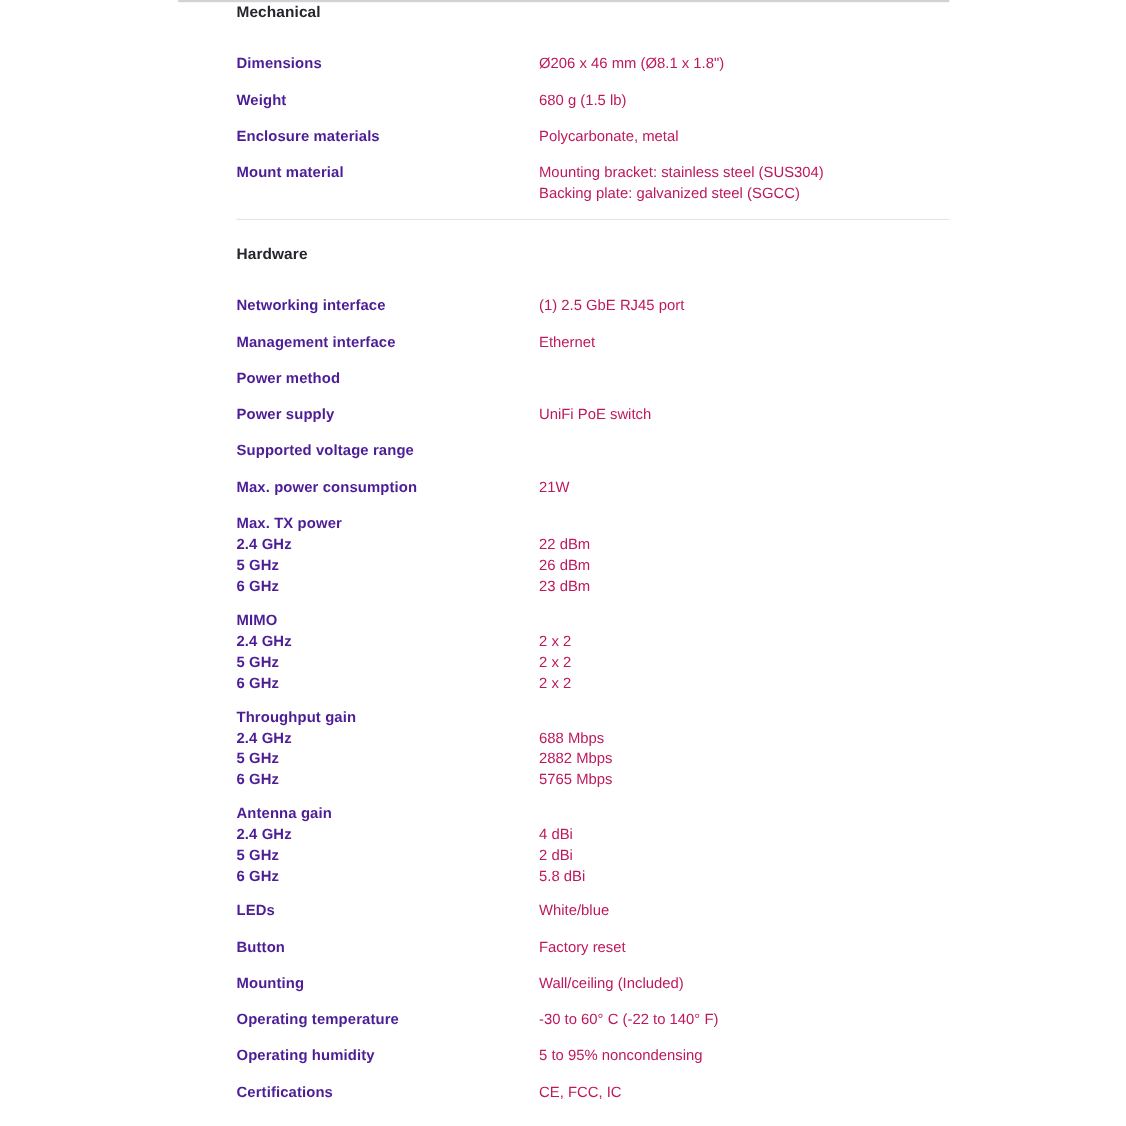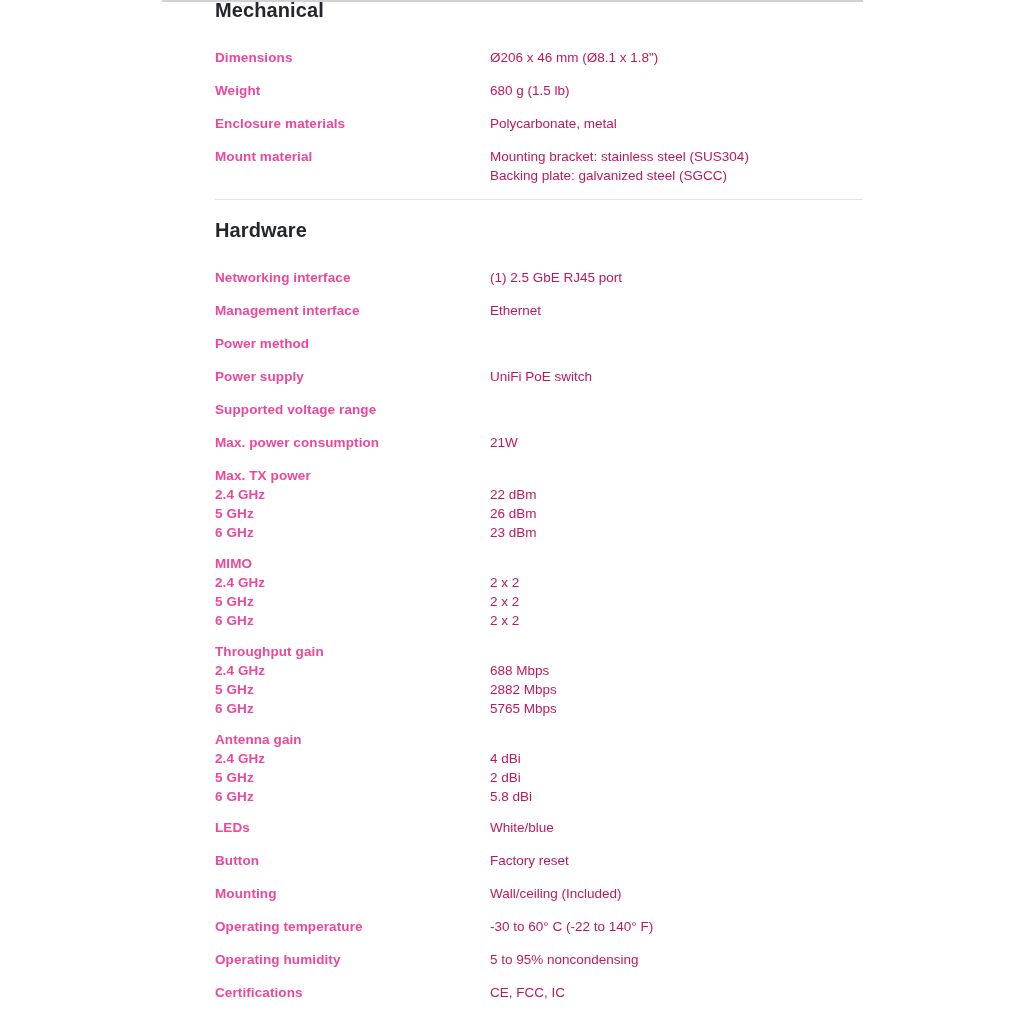--- a/index.html
+++ b/index.html
@@ -27,38 +27,38 @@
     background: #d2d2d4;
   }
   .spec {
     position: absolute;
     left: 215px;
     top: 1px;
     width: 648px;
   }
   h2.section-title {
     margin: 0 0 28px 0;
-    font-size: 20px;
+    font-size: 14px;
     line-height: 19px;
     font-weight: 700;
     color: #24262b;
     letter-spacing: 0.1px;
   }
   .row {
     display: flex;
     align-items: flex-start;
     font-size: 13.5px;
     line-height: 19px;
     margin-bottom: 14px;
   }
   .row .label {
     flex: none;
     width: 275px;
     font-weight: 700;
-    color: #ec4899;
+    color: #4c1d95;
     letter-spacing: 0.1px;
   }
   .row .value {
     flex: 1;
     font-weight: 400;
     color: #be185d;
   }
   .group {
     margin-bottom: 12px;
   }

